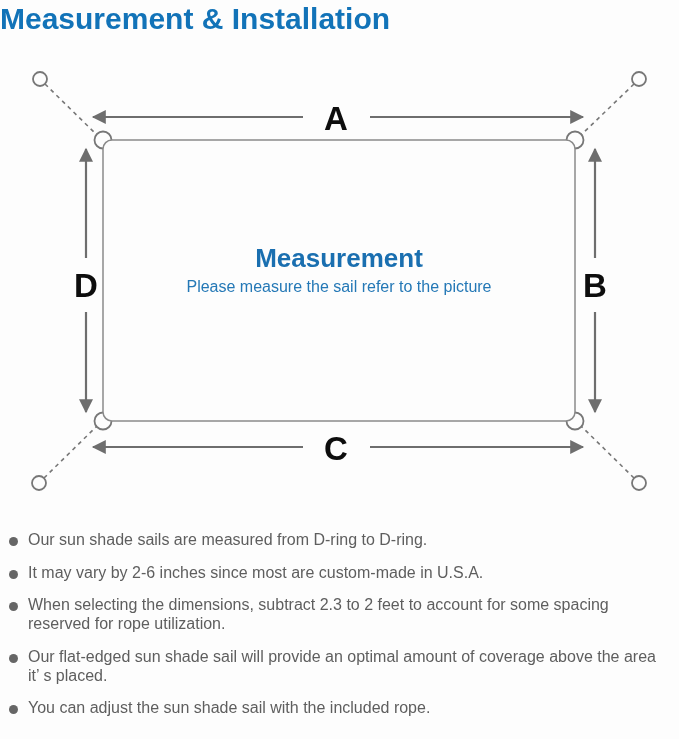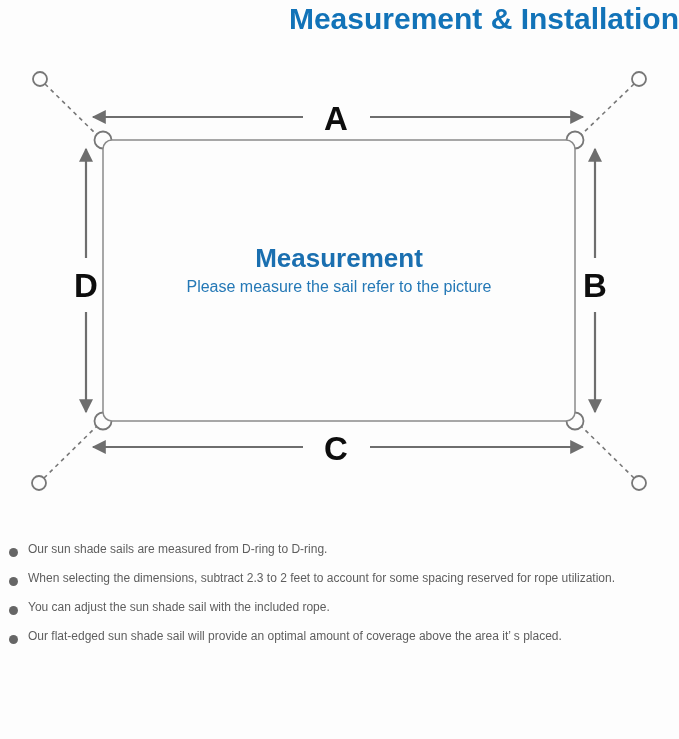--- a/index.html
+++ b/index.html
@@ -9,44 +9,43 @@
     height: 739px;
     background: #fdfdfd;
     overflow: hidden;
     font-family: "Liberation Sans", sans-serif;
   }
   .title {
     position: absolute;
     top: 2px;
     left: 0;
     width: 100%;
-    text-align: right;
+    text-align: left;
     font-size: 30px;
     font-weight: bold;
     color: #1273b8;
   }
   .diagram {
     position: absolute;
     top: 60px;
     left: 0;
   }
   .notes {
     position: absolute;
     top: 531px;
     left: 9px;
     right: 13px;
   }
   .note-item {
     display: flex;
     gap: 10px;
     margin-bottom: 14px;
-    font-size: 12px;
+    font-size: 16px;
     line-height: 1.17;
     color: #5e5e5e;
-    margin-top: 11px;
   }
   .note-dot {
     flex: none;
     width: 9px;
     height: 9px;
     border-radius: 50%;
     background: #666;
     margin-top: 6px;
   }
   .svg-letter {
@@ -128,25 +127,29 @@
     <text x="86" y="237" text-anchor="middle" class="svg-letter">D</text>
   </svg>
 
   <div class="notes">
     <div class="note-item">
       <span class="note-dot"></span>
       <span>Our sun shade sails are measured from D-ring to D-ring.</span>
     </div>
     <div class="note-item">
       <span class="note-dot"></span>
+      <span>It may vary by 2-6 inches since most are custom-made in U.S.A.</span>
+    </div>
+    <div class="note-item">
+      <span class="note-dot"></span>
       <span>When selecting the dimensions, subtract 2.3 to 2 feet to account for some spacing reserved for rope utilization.</span>
     </div>
     <div class="note-item">
       <span class="note-dot"></span>
-      <span>You can adjust the sun shade sail with the included rope.</span>
+      <span>Our flat-edged sun shade sail will provide an optimal amount of coverage above the area it’ s placed.</span>
     </div>
     <div class="note-item">
       <span class="note-dot"></span>
-      <span>Our flat-edged sun shade sail will provide an optimal amount of coverage above the area it’ s placed.</span>
+      <span>You can adjust the sun shade sail with the included rope.</span>
     </div>
   </div>
 
 </div>
 
 </body></html>

